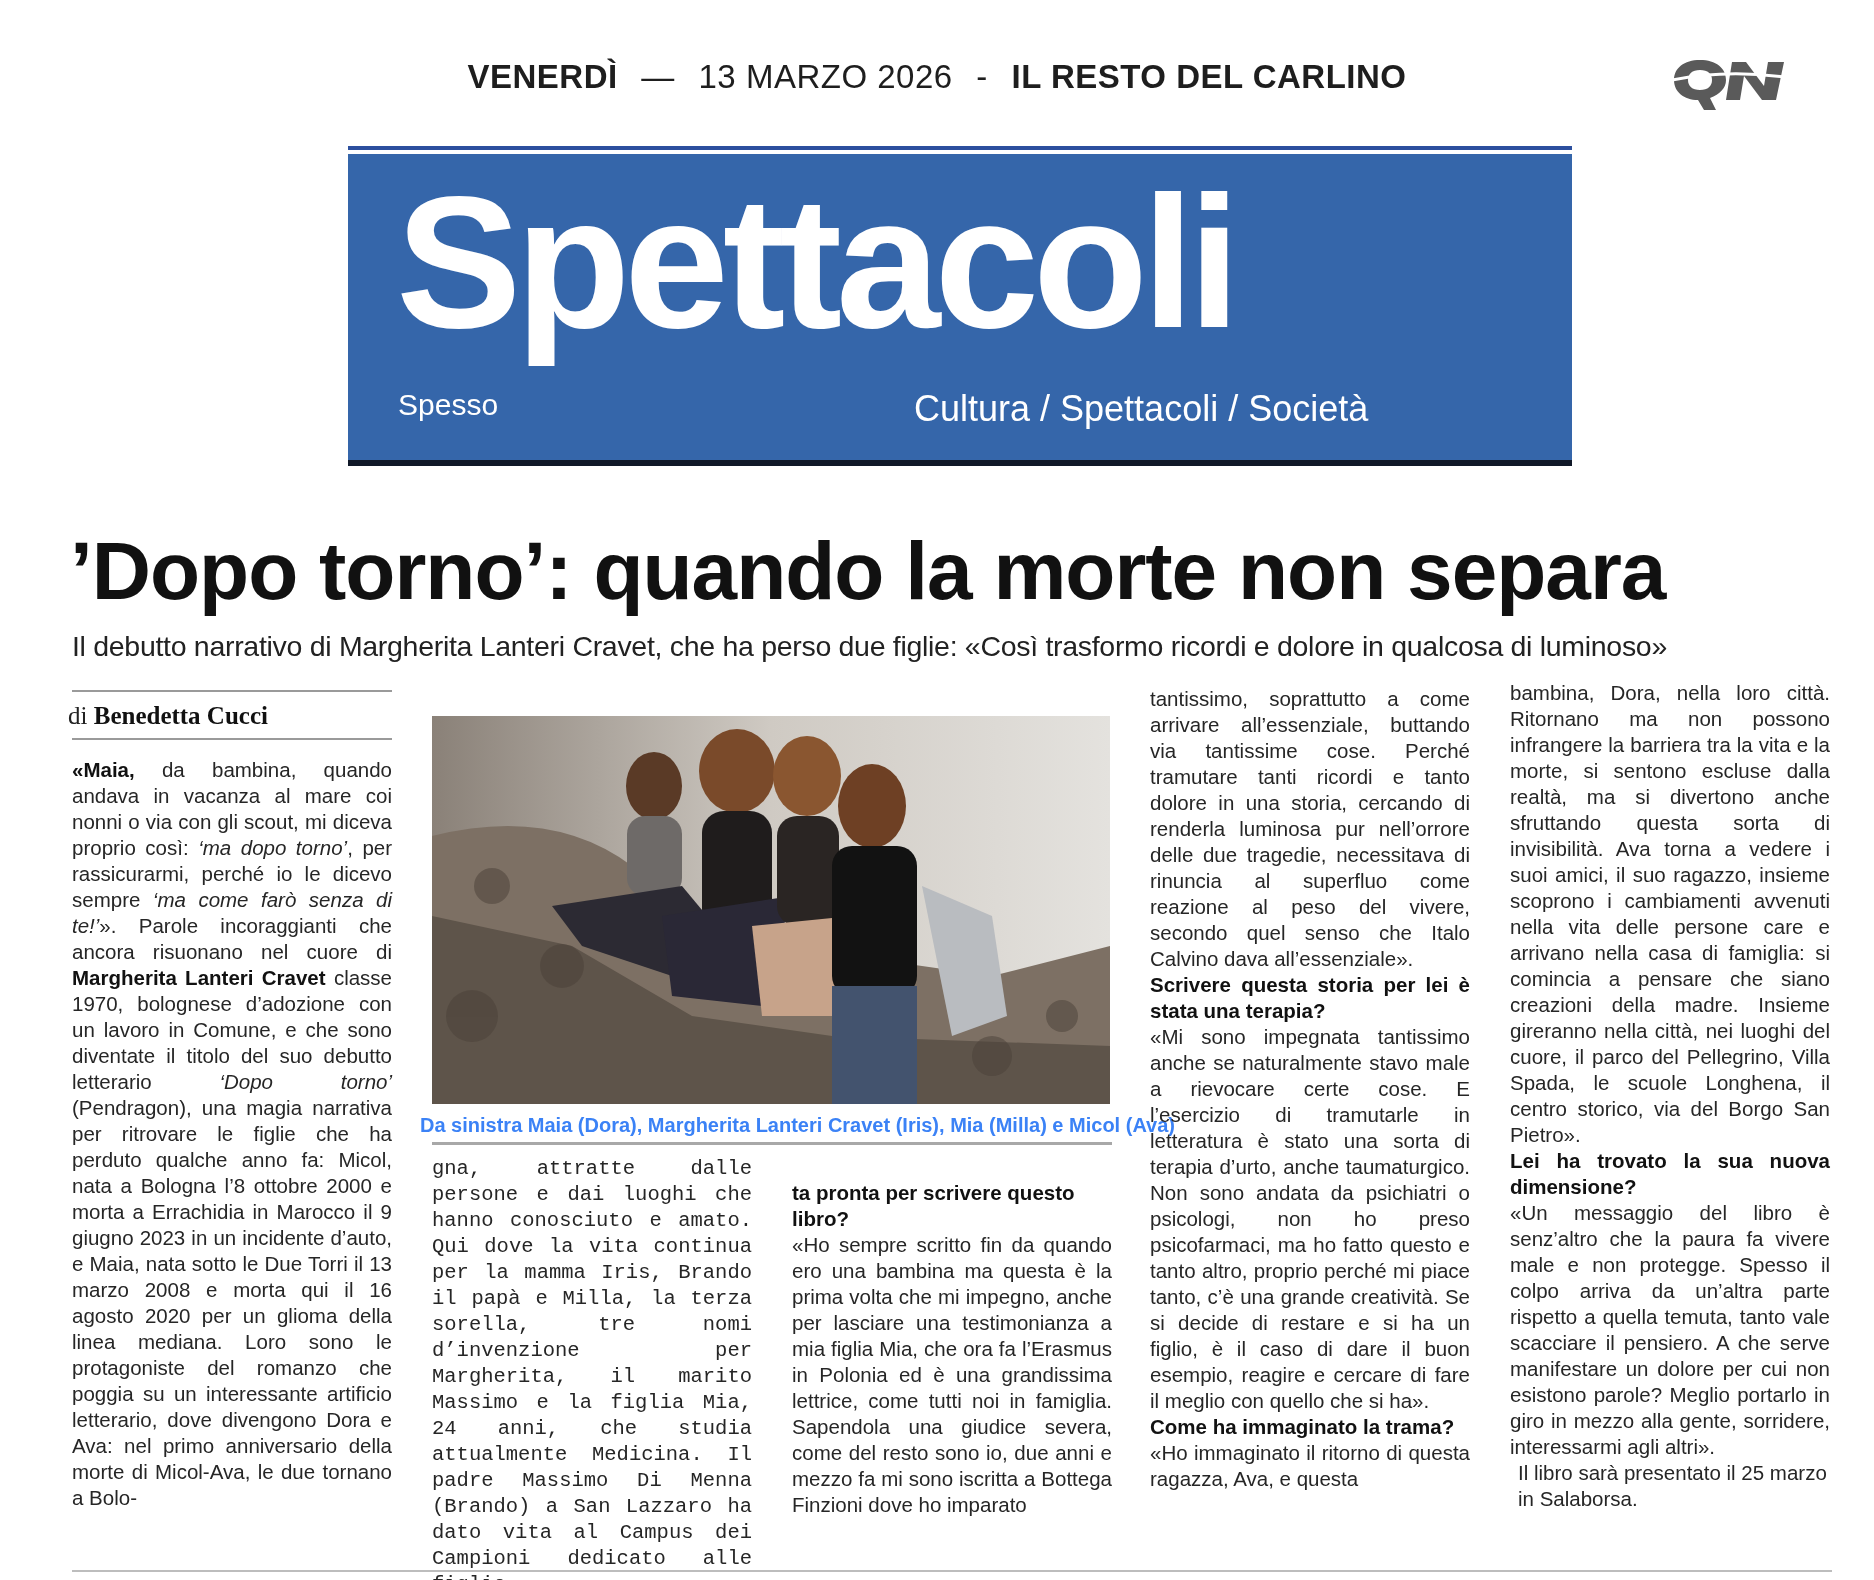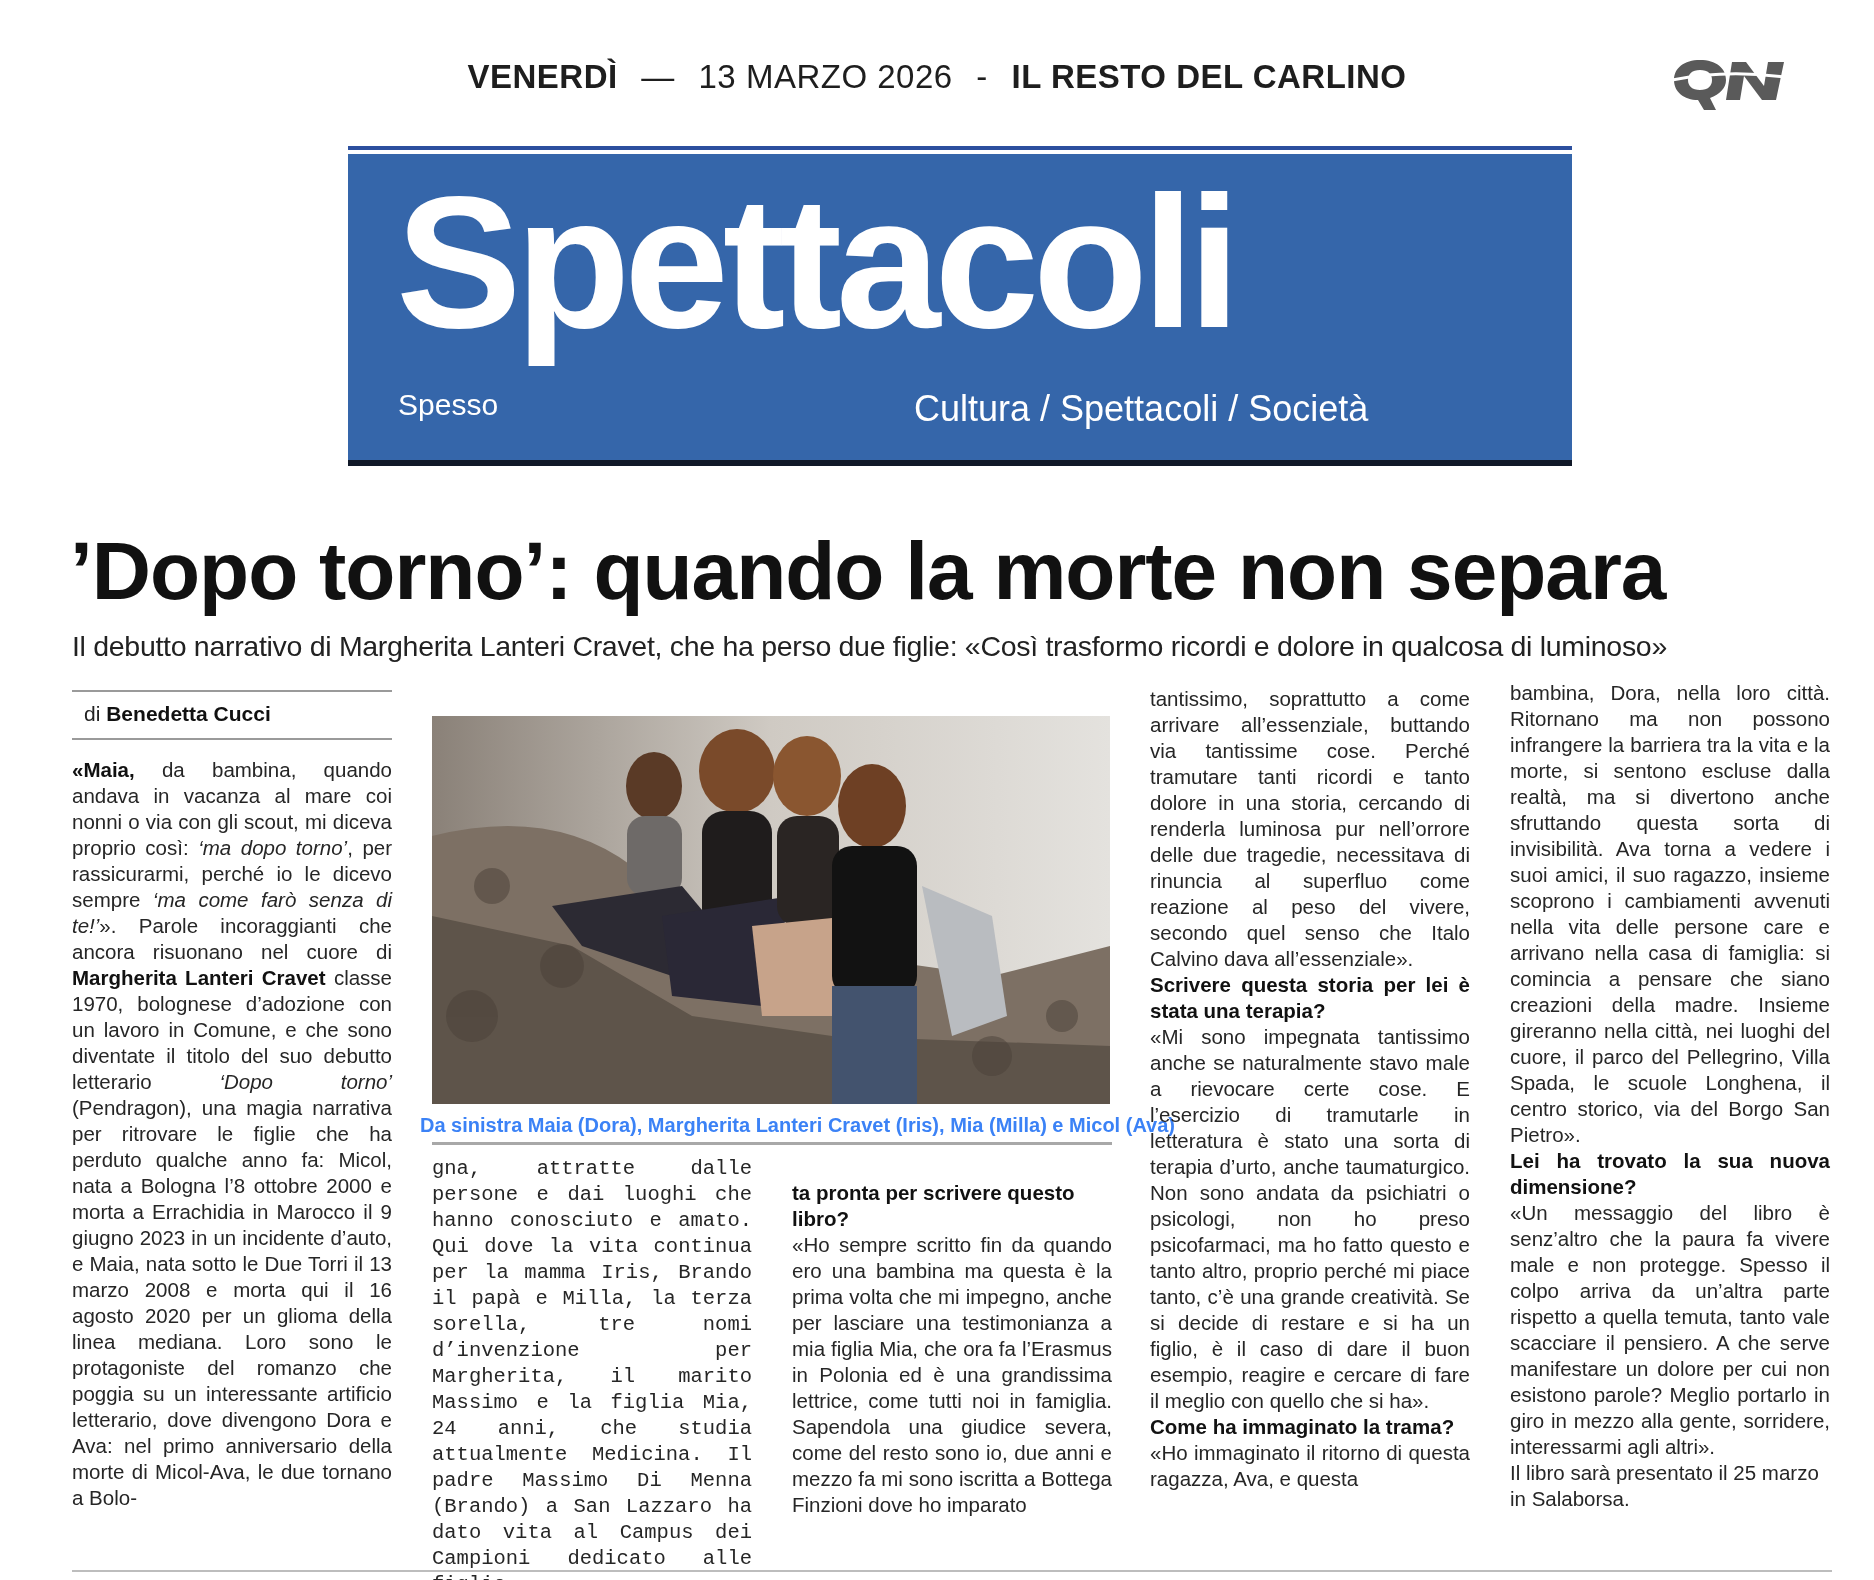--- a/index.html
+++ b/index.html
@@ -30,21 +30,21 @@
               white-space:nowrap; letter-spacing:-0.3px; }
 
   
   .col { font-size:20.5px; line-height:26px; text-align:justify; color:#262626; }
   .col p { margin:0; }
   .col .q { font-weight:bold; color:#111; }
   .col em { }
   .col b { font-weight:bold; color:#111; }
 
   .rule { height:2px; background:#9a9a9a; }
-  .byline { left:84px; top:702px; font-size:21px; color:#222; }
+  .byline { left:68px; top:702px; font-size:25px; color:#222;font-family:Liberation Serif, serif; }
   .byline b { font-weight:bold; color:#111; }
 
   .photo { left:432px; top:716px; width:678px; height:388px; overflow:hidden;
            background:linear-gradient(160deg,#9a8f84 0%,#b5aca1 30%,#d9d6d0 55%,#8c7f72 75%,#5d544c 100%); }
   .caption { left:420px; top:1114px; width:680px; font-size:20px; font-weight:bold;
              color:#3b82f6; white-space:nowrap; }
   .bottom-rule { left:72px; top:1570px; width:1760px; height:2px; background:#bdbdbd; }
 </style>
 </head>
 <body>
@@ -143,16 +143,16 @@
   <p class="q">Scrivere questa storia per lei è stata una terapia?</p>
   <p>«Mi sono impegnata tantissimo anche se naturalmente stavo male a rievocare certe cose. E l’esercizio di tramutarle in letteratura è stato una sorta di terapia d’urto, anche taumaturgico. Non sono andata da psichiatri o psicologi, non ho preso psicofarmaci, ma ho fatto questo e tanto altro, proprio perché mi piace tanto, c’è una grande creatività. Se si decide di restare e si ha un figlio, è il caso di dare il buon esempio, reagire e cercare di fare il meglio con quello che si ha».</p>
   <p class="q">Come ha immaginato la trama?</p>
   <p>«Ho immaginato il ritorno di questa ragazza, Ava, e questa</p>
 </div>
 
 <div class="abs col" style="left:1510px; top:680px; width:320px;">
   <p>bambina, Dora, nella loro città. Ritornano ma non possono infrangere la barriera tra la vita e la morte, si sentono escluse dalla realtà, ma si divertono anche sfruttando questa sorta di invisibilità. Ava torna a vedere i suoi amici, il suo ragazzo, insieme scoprono i cambiamenti avvenuti nella vita delle persone care e arrivano nella casa di famiglia: si comincia a pensare che siano creazioni della madre. Insieme gireranno nella città, nei luoghi del cuore, il parco del Pellegrino, Villa Spada, le scuole Longhena, il centro storico, via del Borgo San Pietro».</p>
   <p class="q">Lei ha trovato la sua nuova dimensione?</p>
   <p>«Un messaggio del libro è senz’altro che la paura fa vivere male e non protegge. Spesso il colpo arriva da un’altra parte rispetto a quella temuta, tanto vale scacciare il pensiero. A che serve manifestare un dolore per cui non esistono parole? Meglio portarlo in giro in mezzo alla gente, sorridere, interessarmi agli altri».</p>
-  <p style="text-align:left;">Il libro sarà presentato il 25 marzo in Salaborsa.</p>
+  <p style="text-align:left;margin-left:8px;">Il libro sarà presentato il 25 marzo in Salaborsa.</p>
 </div>
 
 <div class="abs bottom-rule"></div>
 
 </body></html>

